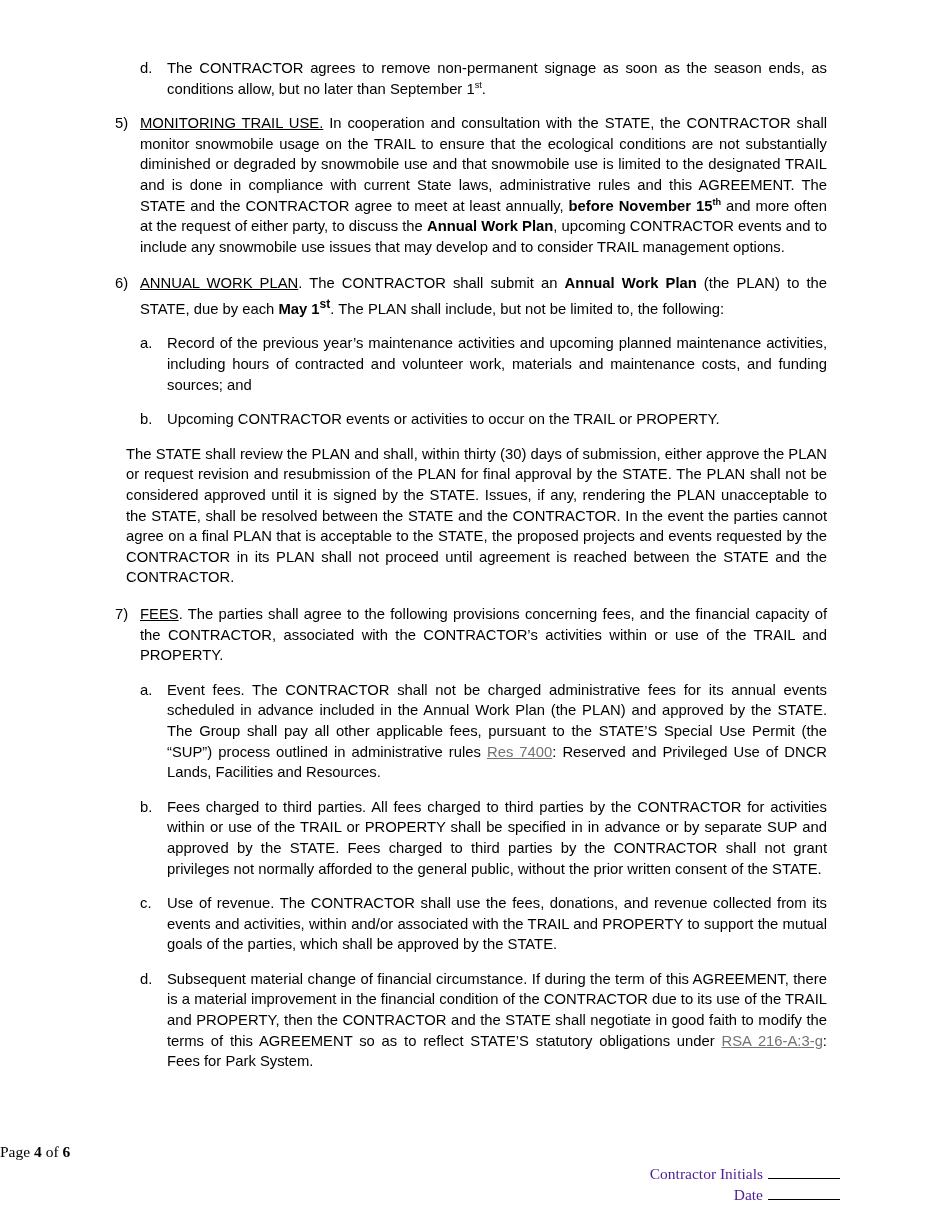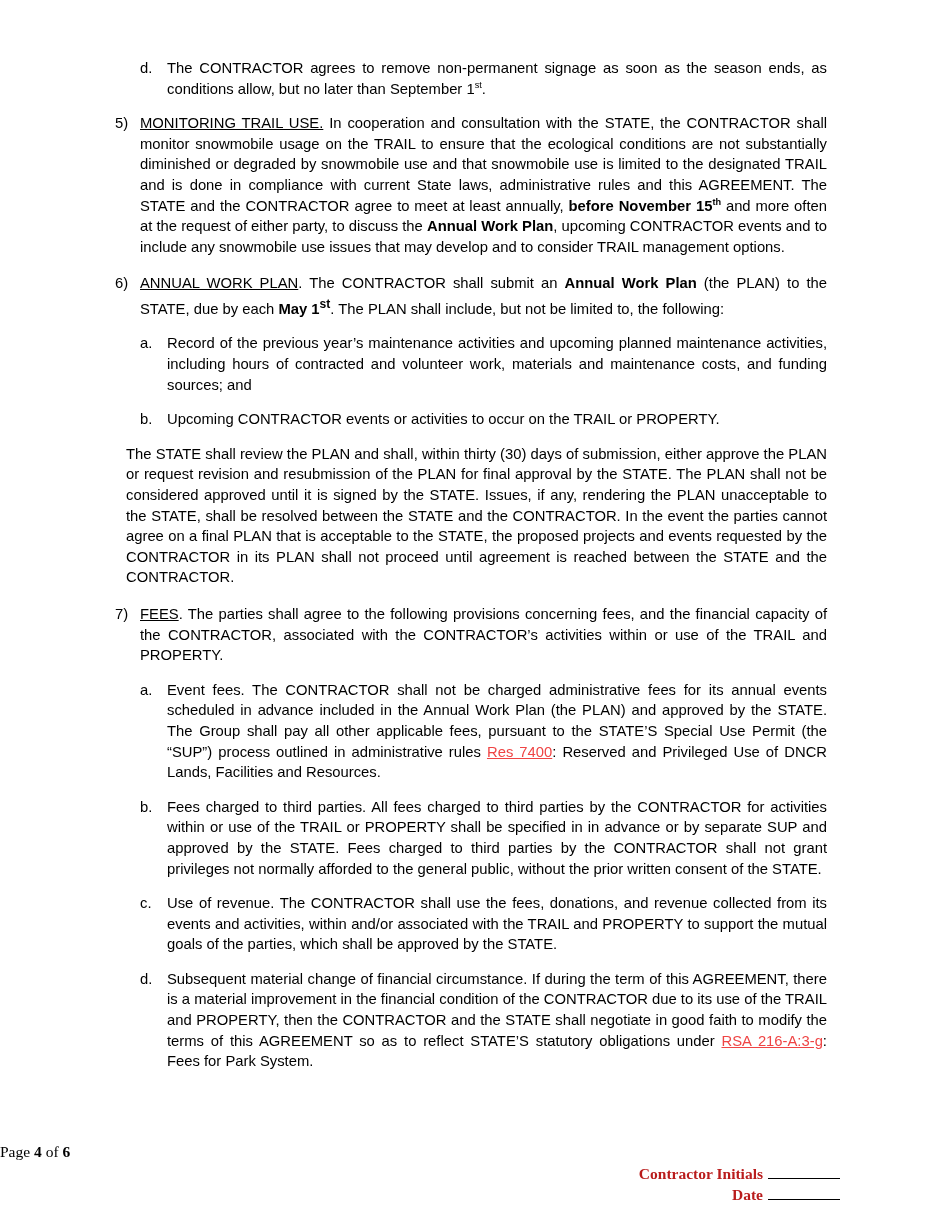--- a/index.html
+++ b/index.html
@@ -21,33 +21,32 @@
   .block.sub { margin-left: 25px; }
   .block.sub > .marker { flex: 0 0 27px; }
   .block.cont { margin-left: 11px; }
   .block > .text { flex: 1 1 auto; text-align: justify; }
   .mt-lg { margin-top: 16px; }
   .seg-b { font-weight: 700; }
   .seg-i { }
   .seg-u { text-decoration: underline; margin-top: 24px; }
   .seg-sup { vertical-align: super; font-size: 0.62em; line-height: 0; }
   .seg-supXL { vertical-align: super; font-size: 0.82em; font-weight: 700; }
-  a.seg-link { color: #ef4444; text-decoration: underline; cursor: pointer; }
+  a.seg-link { color: #737373; text-decoration: underline; cursor: pointer; }
   .footer-page {
     position: absolute; left: 0; right: 0; top: 1142px;
     text-align: left;
     font-family: "Liberation Serif", serif;
     font-size: 15.5px; line-height: 19px; color: #000;
   }
   .sig-block {
     position: absolute; top: 1162px; right: 110px;
     font-family: "Liberation Serif", serif;
-    font-size: 15.5px; line-height: 19.5px; color: #b91c1c;
+    font-size: 15.5px; line-height: 19.5px; color: #4c1d95;
     text-align: right;
-    font-weight: bold;
   }
   .sig-row { white-space: nowrap; }
   .blank {
     display: inline-block; width: 72px; height: 1em;
     border-bottom: 1px solid #000; margin-left: 5px;
     vertical-align: baseline;
   }
 </style>
 </head>
 <body>

